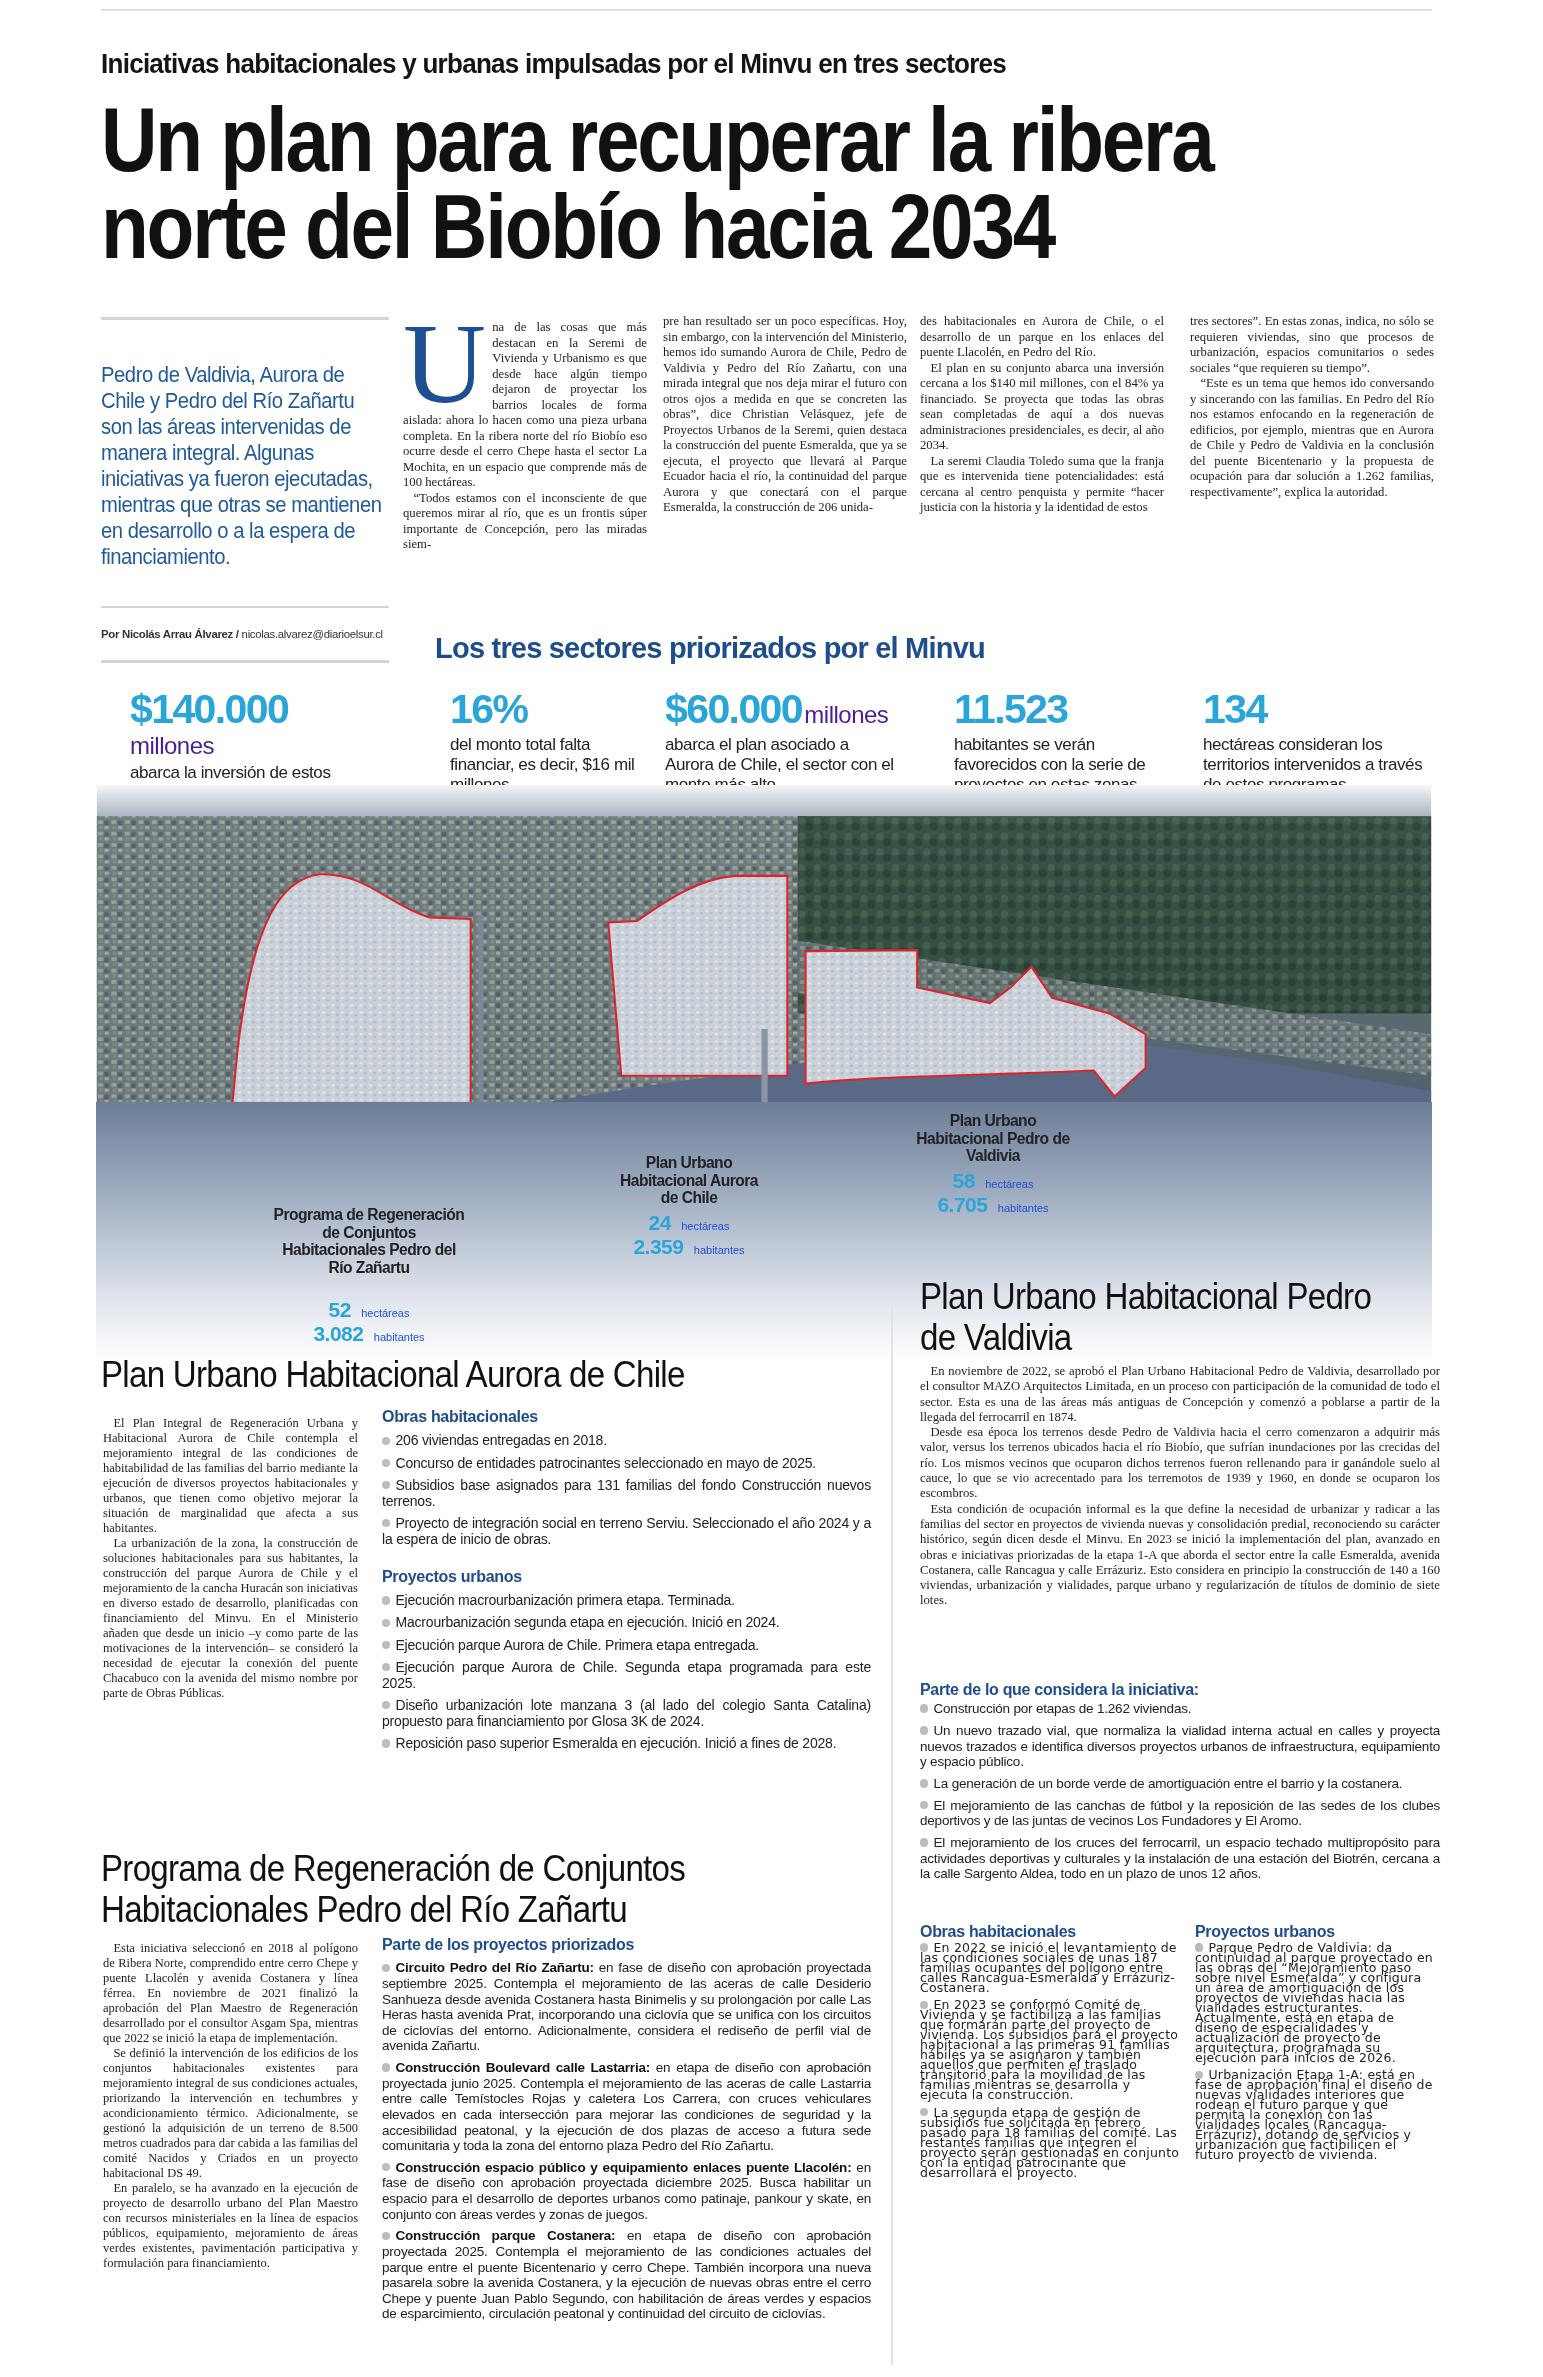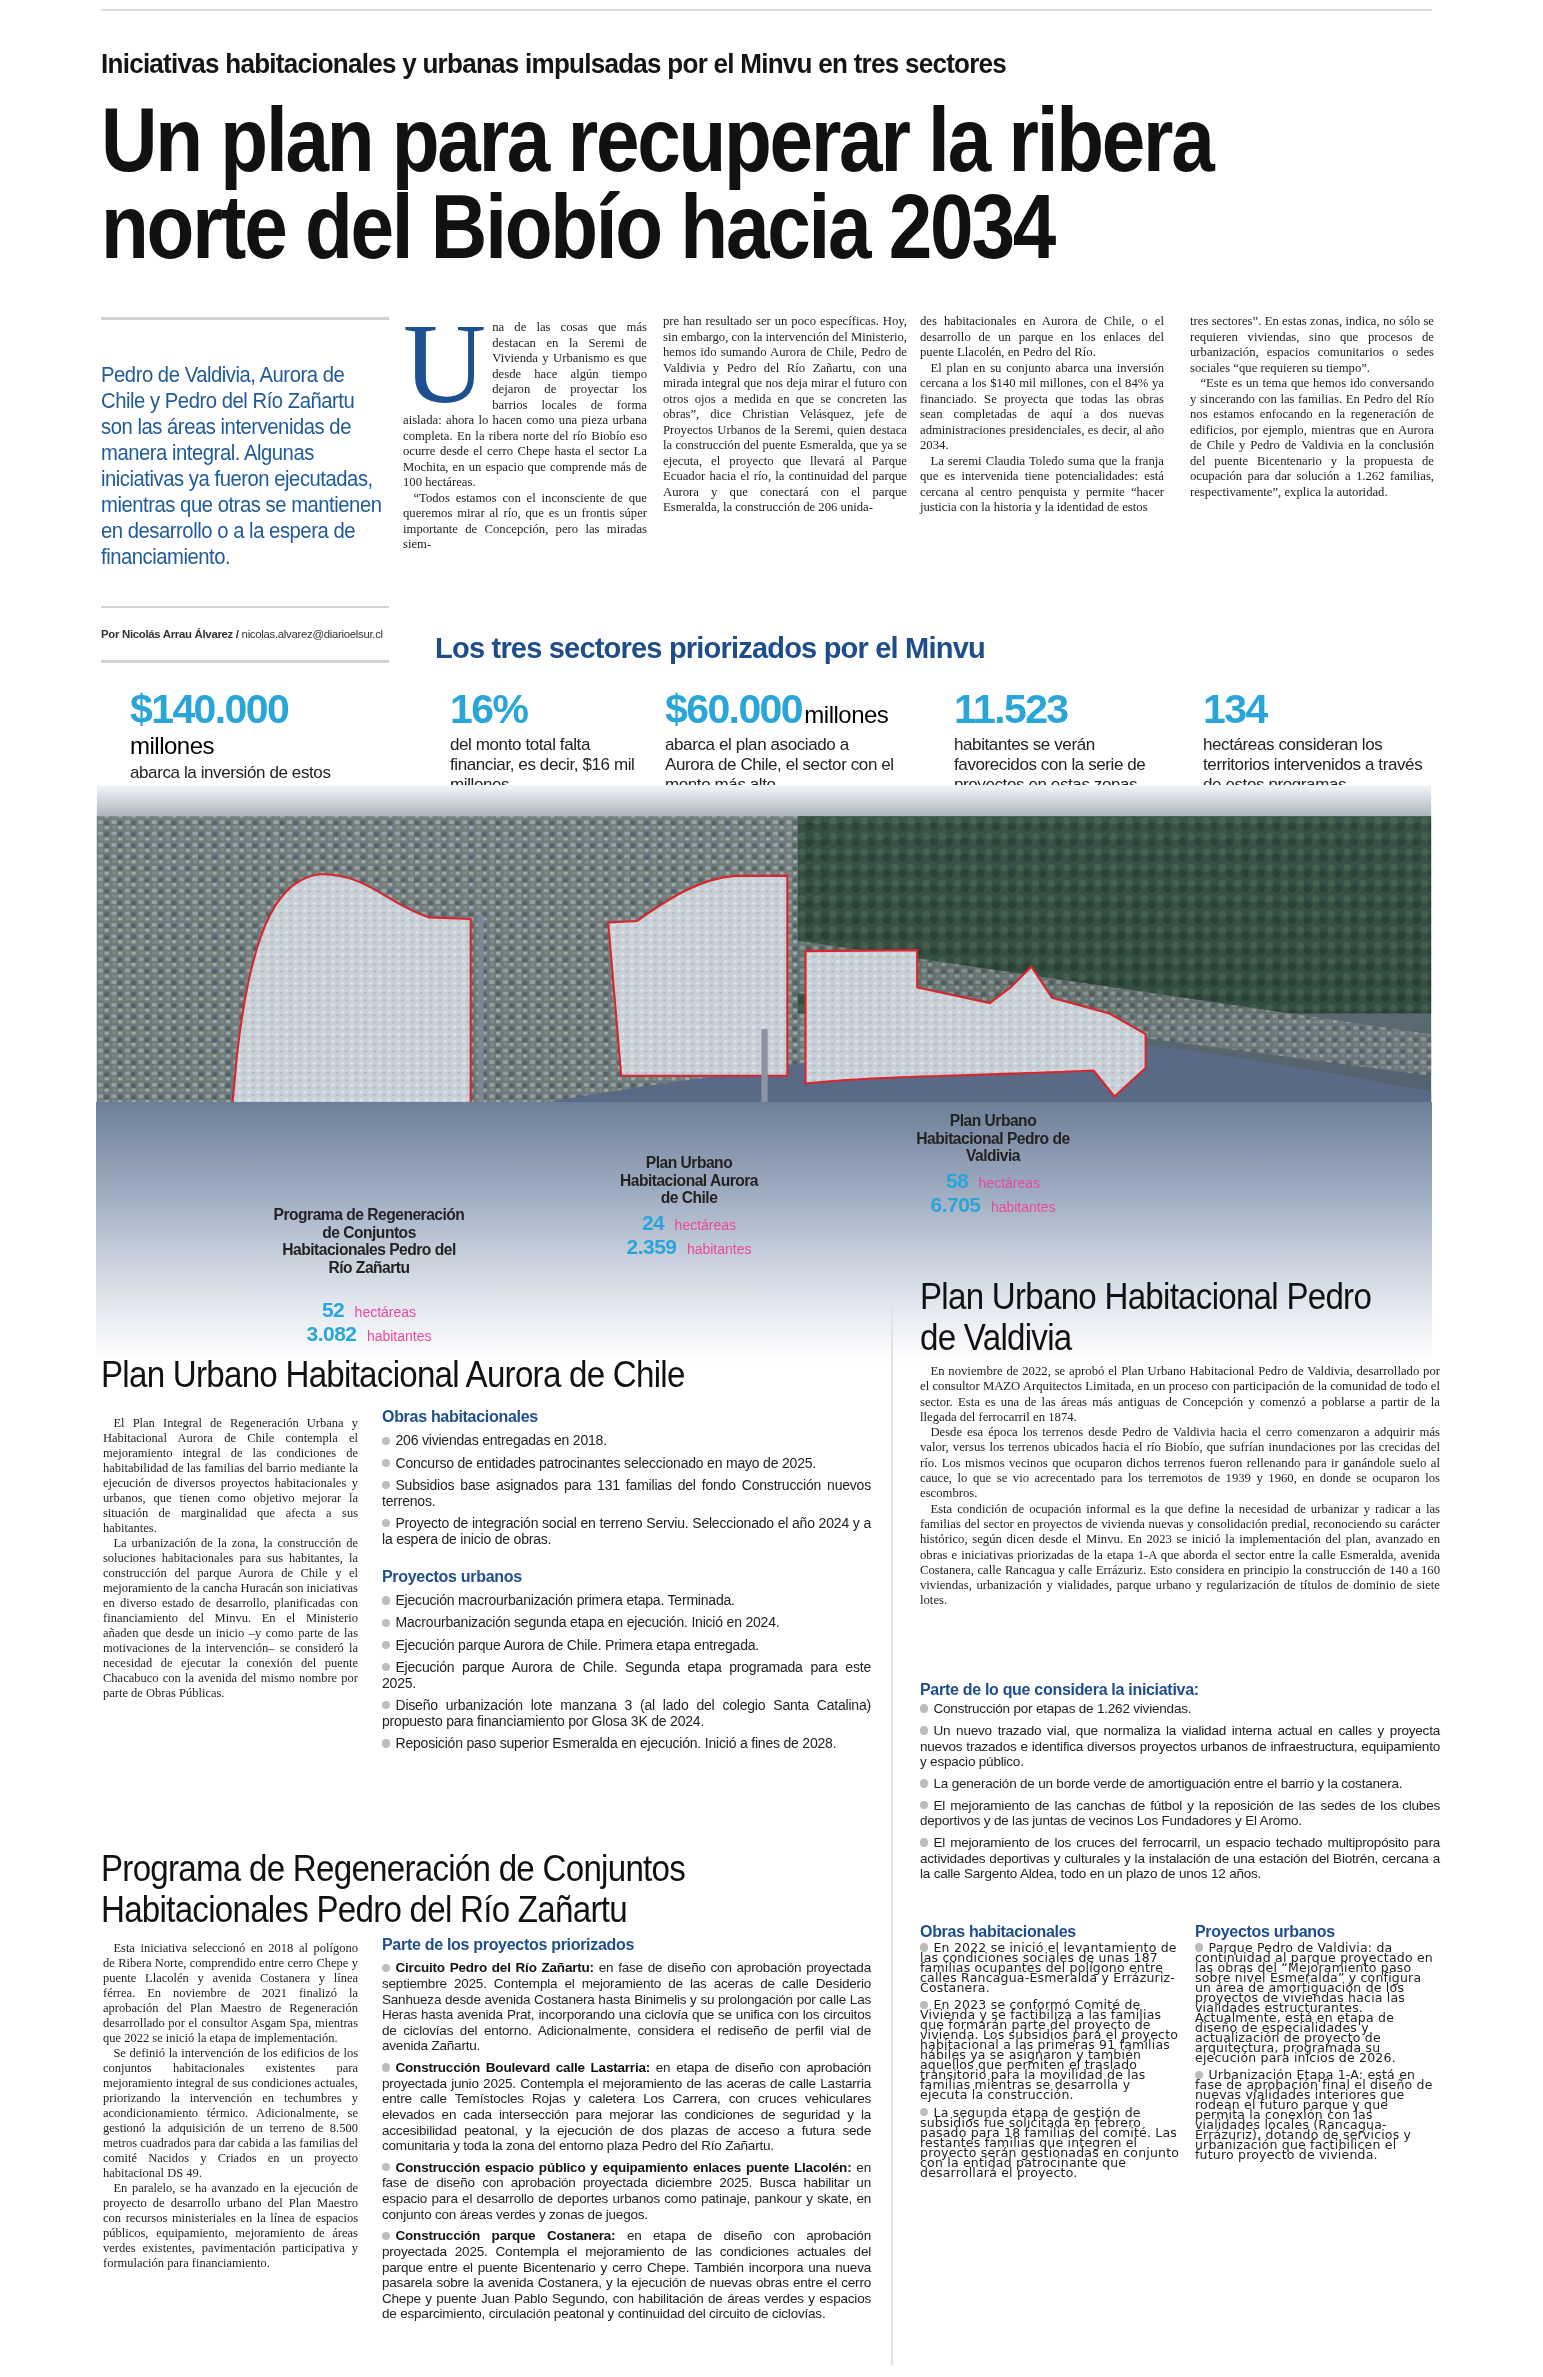--- a/index.html
+++ b/index.html
@@ -19,28 +19,28 @@
   .body-col p{margin:0;text-indent:10.4px;}
   .body-col p.noindent{text-indent:0;}
   .dropcap{float:left;font-size:115px;line-height:88px;color:#1e4f92;font-family:"Liberation Serif",serif;margin:0 6.2px 0 0;height:91px;}
   .c1{left:403px;top:320px;width:244px;}
   .c2{left:663px;top:314px;width:244px;}
   .c3{left:920px;top:314px;width:244px;}
   .c4{left:1190px;top:314px;width:244px;}
   .infotitle{left:0;width:1420px;top:632px;text-align:center;font-size:29px;font-weight:bold;color:#1e4d8c;letter-spacing:-0.8px;}
   .stat{top:687px;width:229px;}
   .stat .num{font-size:41px;font-weight:bold;color:#2aa5d9;letter-spacing:-1.6px;line-height:45px;}
-  .stat .unit{font-size:24px;color:#000000;letter-spacing:-0.5px;font-weight:normal;}
+  .stat .unit{font-size:24px;color:#4c1d95;letter-spacing:-0.5px;font-weight:normal;}
   .stat .desc{font-size:17px;line-height:20px;color:#222;letter-spacing:-0.4px;margin-top:3.1px;}
   .map{left:96px;top:785px;width:1336px;height:379px;overflow:hidden;}
   .map-fade{left:96px;top:1102px;width:1336px;height:260px;background:linear-gradient(#6d7e98 0%,#9fadc1 35%,#dfe4ec 75%,rgba(255,255,255,0) 100%);}
   .label{text-align:center;}
   .label .name{font-size:15.6px;line-height:17.7px;font-weight:bold;color:#222;letter-spacing:-0.5px;}
   .label .v{font-size:21px;font-weight:bold;color:#2aa5d9;letter-spacing:-0.5px;}
-  .label .u{font-size:14px;color:#ec4899;padding-left:8px;}
+  .label .u{font-size:11px;color:#1d4ed8;padding-left:8px;}
   .sec-title{font-size:36px;line-height:41px;color:#111;letter-spacing:-0.8px;}
   .sub{font-size:16px;font-weight:bold;color:#1e4d8c;letter-spacing:-0.3px;margin:5.2px 0 6.2px 0;}
   .blist{font-size:14px;line-height:16px;color:#222;letter-spacing:-0.2px;}
   .blist .item{margin:0 0 6.2px 0;text-align:justify;}
   .dot{display:inline-block;width:8.3px;height:8.3px;border-radius:50%;background:#bcbcbc;margin-right:5.2px;vertical-align:0.5px;}
   .vrule{position:absolute;width:1.6px;background:#e3e3e3;}
   .wide-list{font-size:13.5px;line-height:15.6px;letter-spacing:0.2px;color:#222;font-family:"DejaVu Sans",sans-serif;}
   .wide-list .item{margin-bottom:7.3px;}
   b.lead-in{color:#111;}
 </style>

